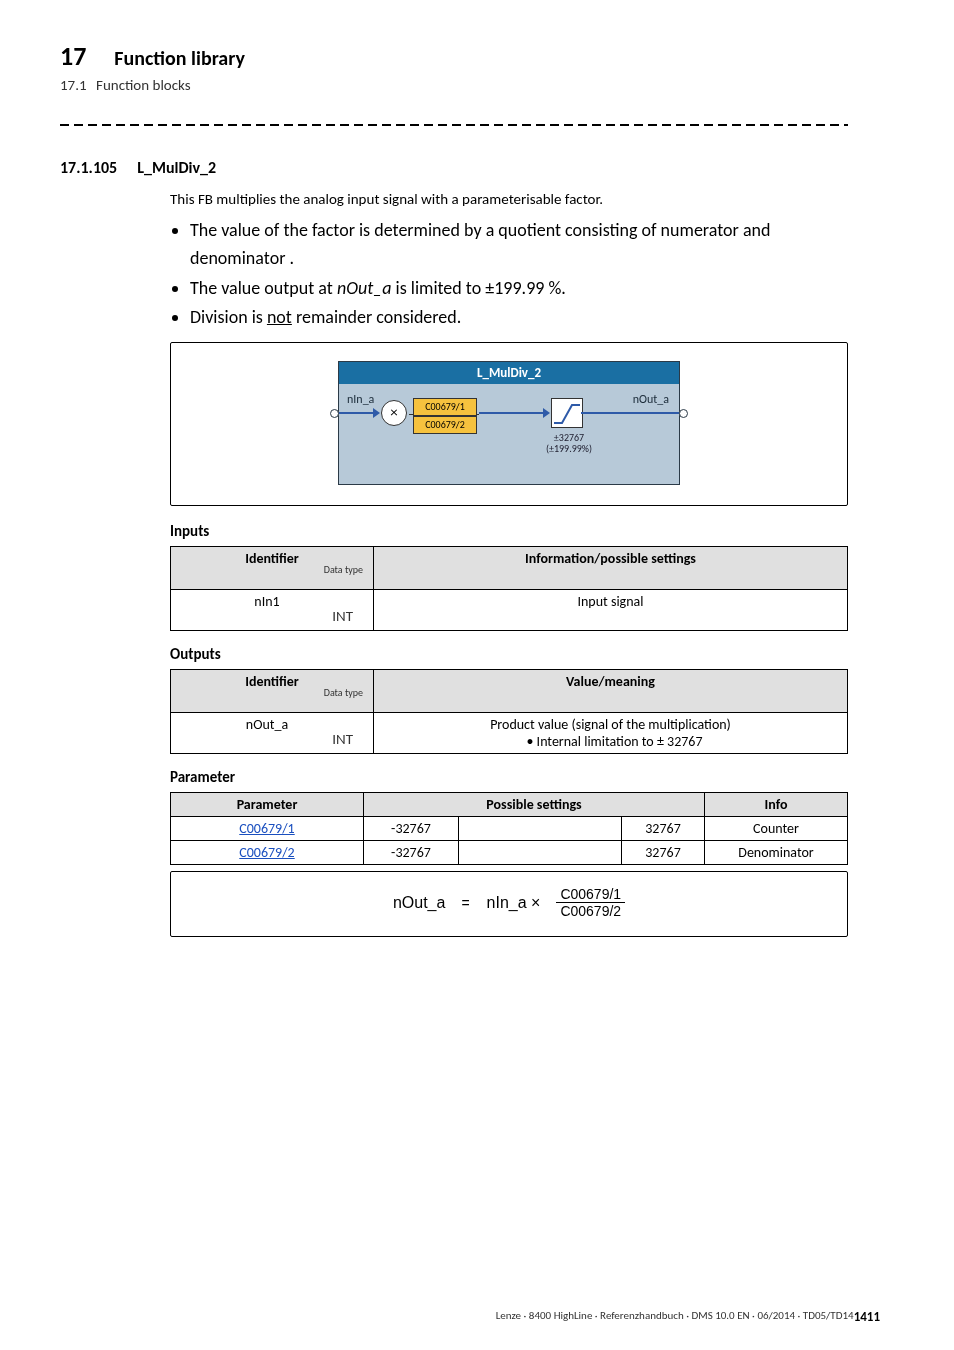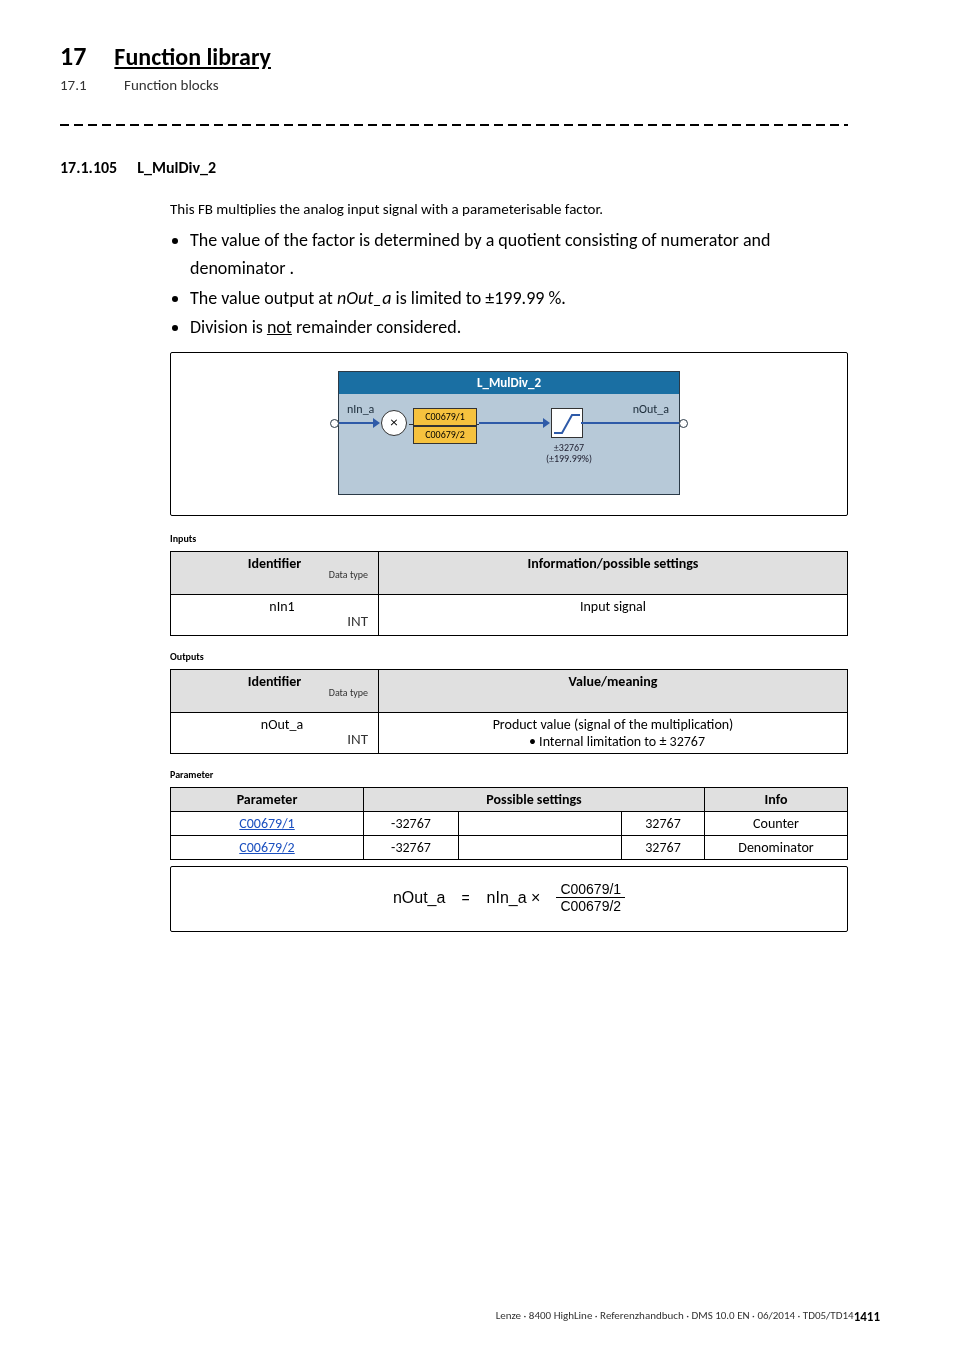--- a/index.html
+++ b/index.html
@@ -21,47 +21,45 @@
     display: flex;
     align-items: baseline;
     gap: 28px;
     font-weight: 600;
     color: #000;
   }
   .hdr-ch {
     font-size: 26px;
   }
   .hdr-title {
-    font-size: 24px;
-    text-decoration: underline;
+    font-size: 20px;
   }
   .hdr-sub {
     display: flex;
-    gap: 28px;
     color: #333;
     font-size: 15px;
     margin-top: 4px;
   }
   .hdr-subnum { min-width: 36px; }
   .dash-rule {
     margin: 24px 0 26px 0;
     border: none;
     height: 14px;
     background-repeat: repeat-x;
     background-size: 14px 2px;
     background-image: linear-gradient(to right, #000 0 9px, transparent 9px 14px);
     background-position: 0 6px;
   }
   .sec-line {
     display: flex;
     align-items: flex-start;
     gap: 20px;
     font-weight: 700;
     font-size: 16px;
-    margin-bottom: 22px;
+    margin-bottom: 12px;
   }
   .body-indent { margin-left: 110px; }
   .para { font-size: 15px; line-height: 1.45; margin: 0 0 6px 0; }
   ul.bullets { margin: 4px 0 10px 0; padding-left: 20px; }
   ul.bullets li { font-size: 18px; line-height: 1.55; margin-bottom: 2px; }
   .underline { text-decoration: underline; }
   .italic { font-style: italic; }
 
   
   .diagram-outer {
@@ -185,21 +183,21 @@
     font-size: 10px;
     line-height: 1.1;
     text-align: center;
     width: 60px;
     color: #223;
   }
 
   
   .subhead {
     font-weight: 700;
-    font-size: 10px;
+    font-size: 15px;
     margin: 14px 0 6px 0;
   }
 
   
   table.doc {
     border-collapse: collapse;
     width: 100%;
     font-size: 14px;
   }
   table.doc th, table.doc td {
@@ -221,21 +219,20 @@
     position: absolute;
     right: 4px; bottom: 10px;
     font-size: 10px;
     font-weight: 400;
     color: #333;
   }
   .ident-cell {
     position: relative;
     height: 34px;
     width: 180px;
-    margin-left: 15px;
   }
   .ident-name { font-weight: 400; }
   .ident-type {
     position: absolute;
     right: 4px; bottom: 2px;
     font-size: 15px;
     color: #333;
   }
   .link-blue { color: #1a4fbf; text-decoration: underline; }
   .num-right { text-align: right; }

